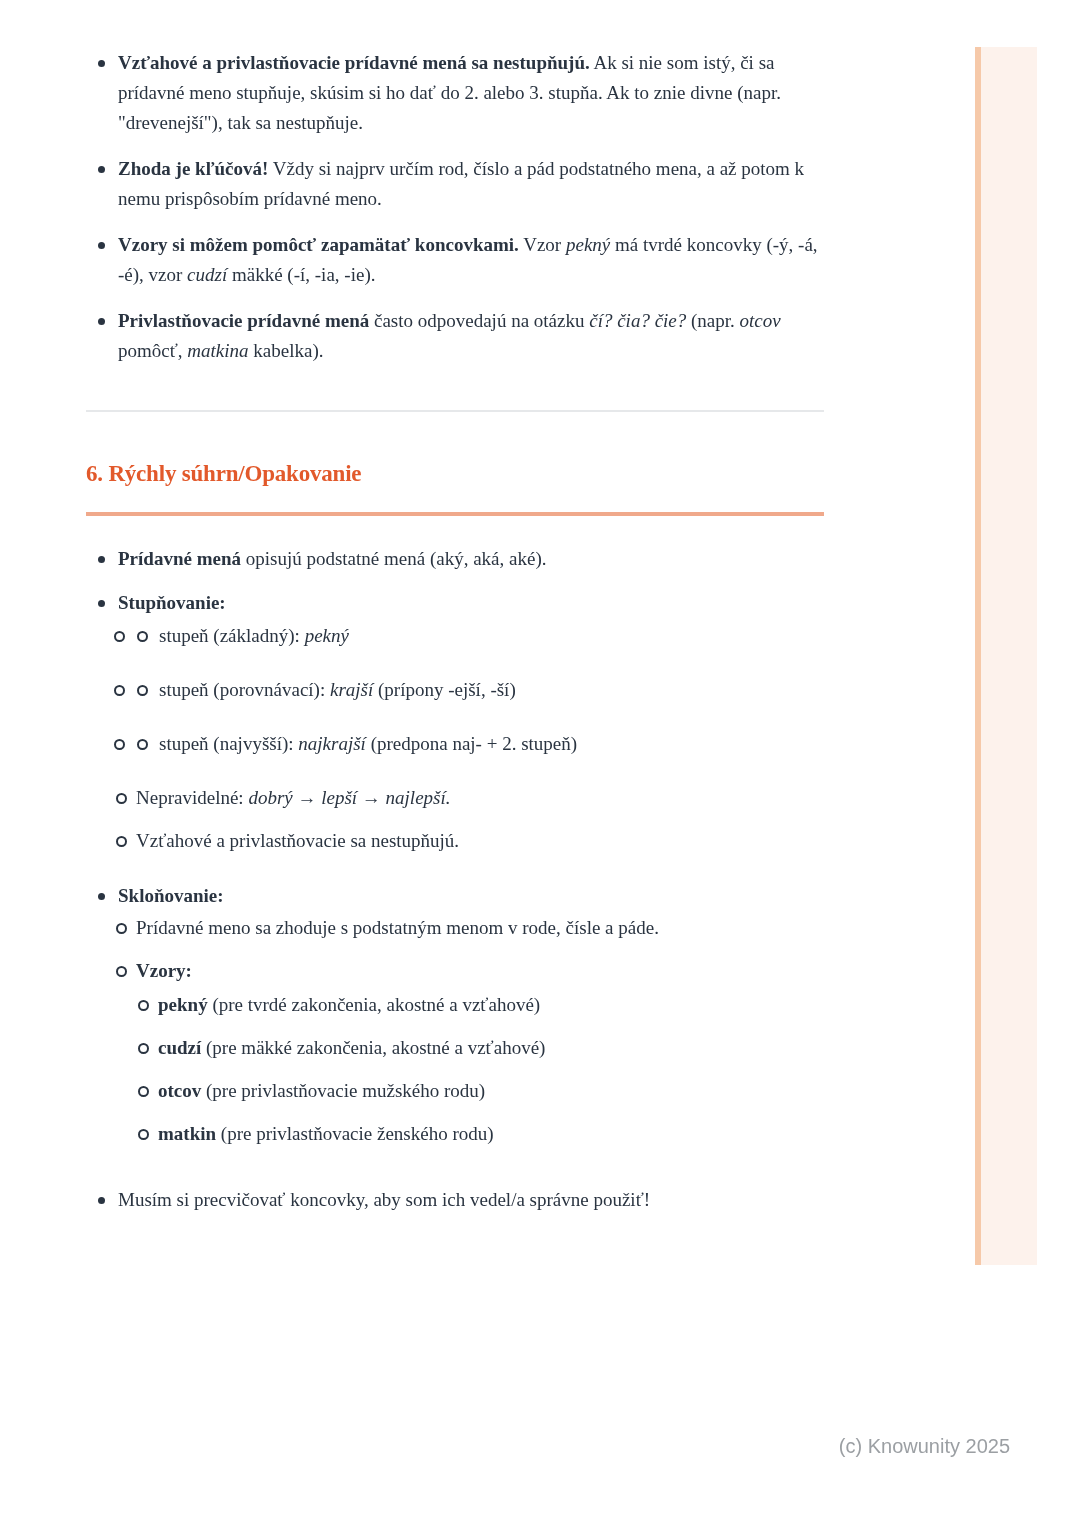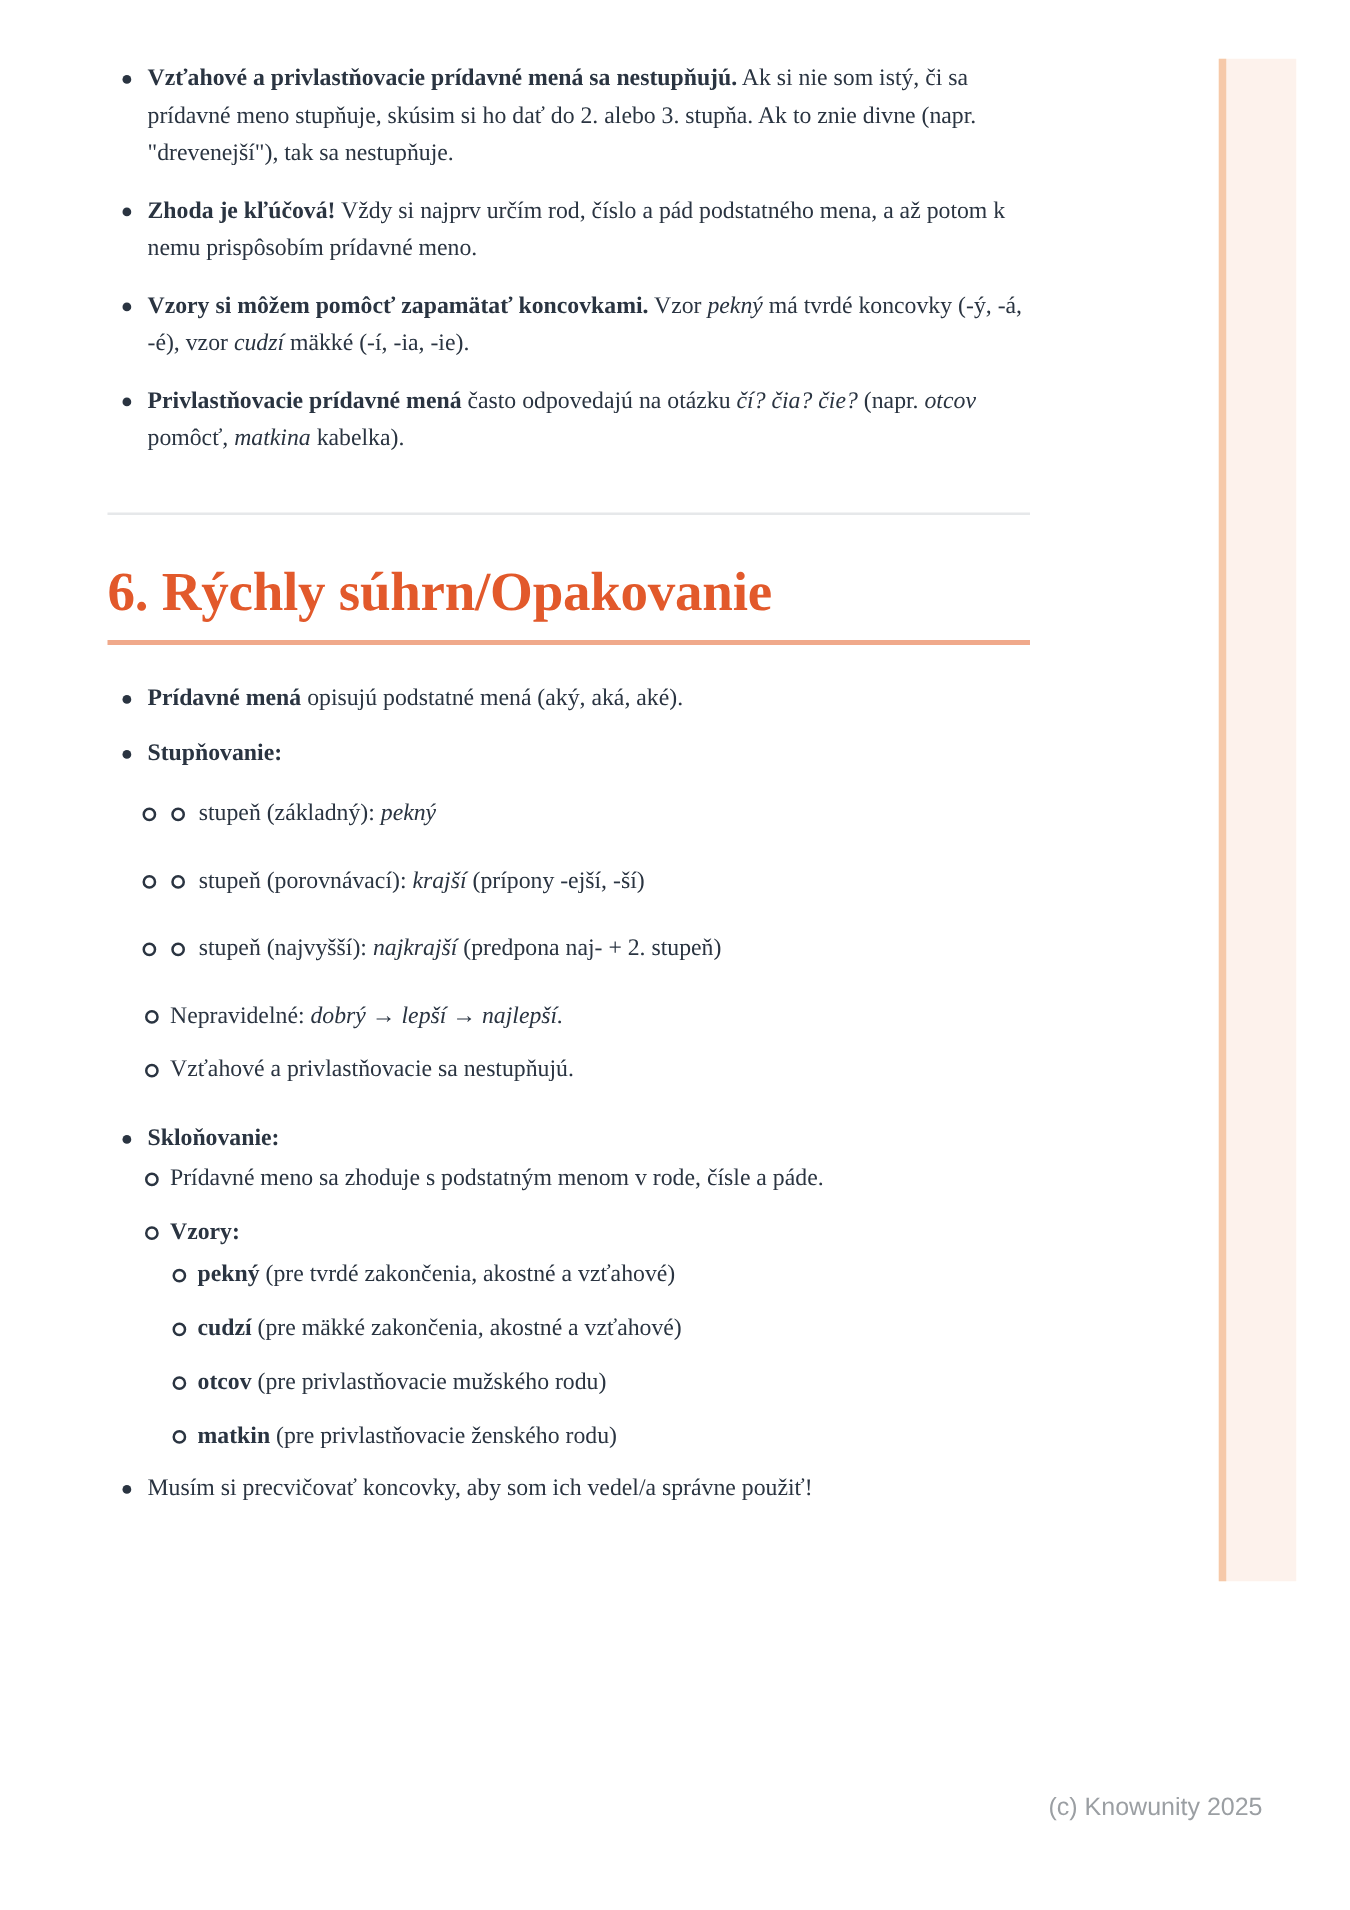--- a/index.html
+++ b/index.html
@@ -39,30 +39,30 @@
     flex:0 0 auto;width:11px;height:11px;border-radius:50%;
     border:2.5px solid var(--text);box-sizing:border-box;margin-top:10px;
   }
   .l2 .circ{margin-left:30px;margin-right:9px;}
   .l2d .c1{margin-left:28px;margin-right:12px;}
   .l2d .c2{margin-right:11px;}
   .l3 .circ{margin-left:52px;margin-right:9px;}
   
   .mb16{margin-bottom:16px;}
   .mt2{margin-top:2px;}
-  .mt3{margin-top:18px;}
+  .mt3{margin-top:3px;}
   .mt4{margin-top:4px;}
   .mt13{margin-top:13px;}
   .mt14{margin-top:14px;justify-content:space-between;}
-  .mt21{margin-top:12px;}
+  .mt21{margin-top:36px;}
   .mt24{margin-top:24px;}
   .mt25{margin-top:25px;}
   .divider{height:2px;background:var(--divider);margin-top:44px;}
   .heading{
-    margin:38px 0 0 0;font-size:44px;line-height:48px;font-weight:700;
+    margin:38px 0 0 0;font-size:23px;line-height:48px;font-weight:700;
     color:var(--accent);letter-spacing:-0.2px;
   }
   .heading-underline{height:4px;background:var(--accent-light);margin-top:14px;}
   .summary-start{margin-top:28px;justify-content:space-between;}
   .footer{
     position:absolute;right:70px;top:1436px;
     font-size:20px;line-height:20px;color:var(--footer-text);
   }
 </style>
 </head>

